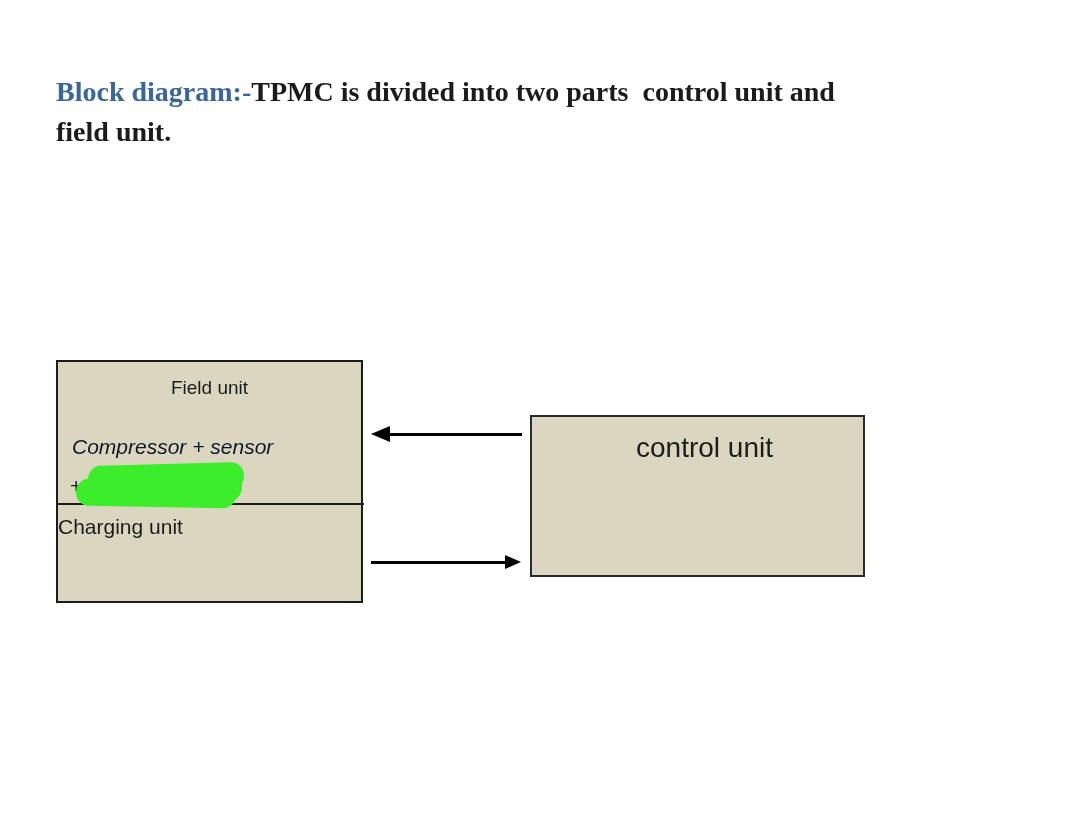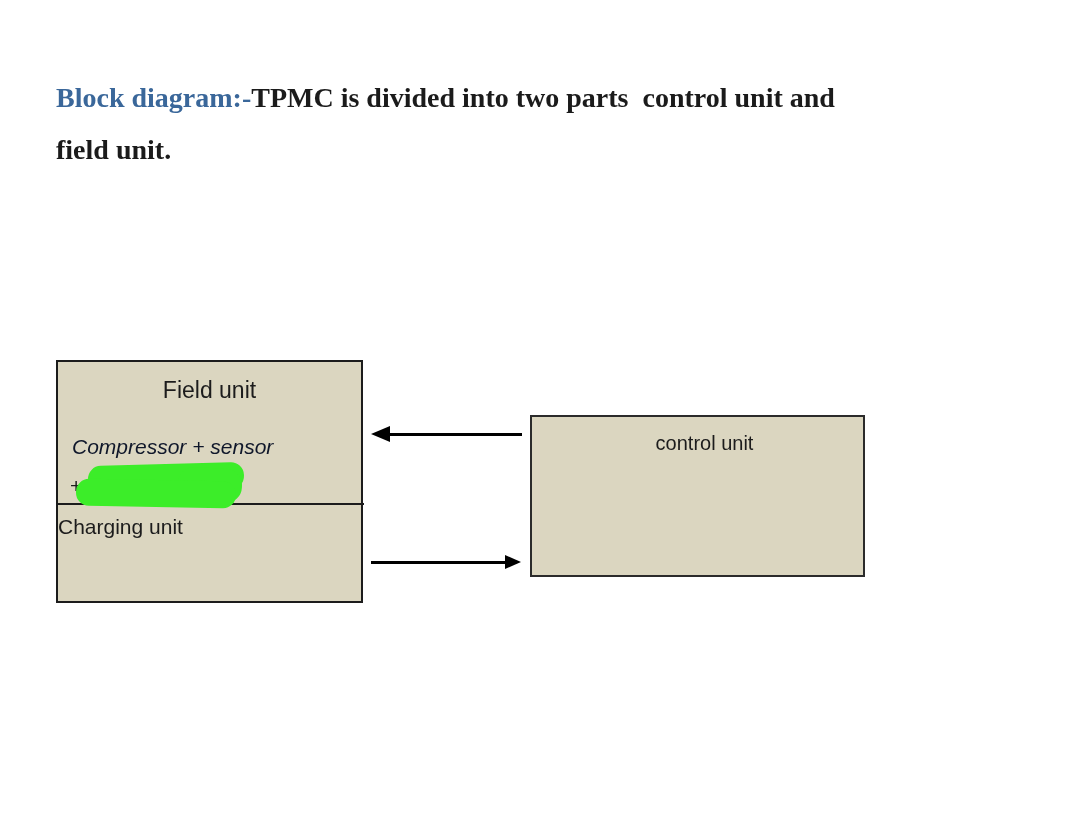--- a/index.html
+++ b/index.html
@@ -18,21 +18,21 @@
 
   
   .heading {
     position: absolute;
     left: 56px;
     top: 72px;
     width: 960px;
     font-family: "Liberation Serif", serif;
     font-weight: bold;
     font-size: 28px;
-    line-height: 52px;
+    line-height: 40px;
     color: #1b1b1b;
     white-space: pre-wrap;
   }
   .heading .lead {
     color: #3a679a;
   }
 
   
   .box {
     position: absolute;
@@ -53,21 +53,21 @@
     height: 162px;
     border: 2px solid #2b2b2b;
   }
 
   .field-title {
     position: absolute;
     left: 0;
     top: 15px;
     width: 100%;
     text-align: center;
-    font-size: 23px;
+    font-size: 19px;
     color: #1c1c1c;
   }
   .compressor-line {
     position: absolute;
     left: 14px;
     top: 73px;
     font-size: 21px;
     color: #0f172a;
     font-style: italic;
   }
@@ -127,21 +127,21 @@
   }
 
   .control-title {
     position: absolute;
     left: 0;
     top: 15px;
     width: 100%;
     text-align: center;
     padding-left: 14px;
     box-sizing: border-box;
-    font-size: 20px;
+    font-size: 28px;
     color: #1c1c1c;
   }
 
   
   .arrow-line {
     position: absolute;
     height: 3px;
     background: #000000;
   }
   .arrow-head {

